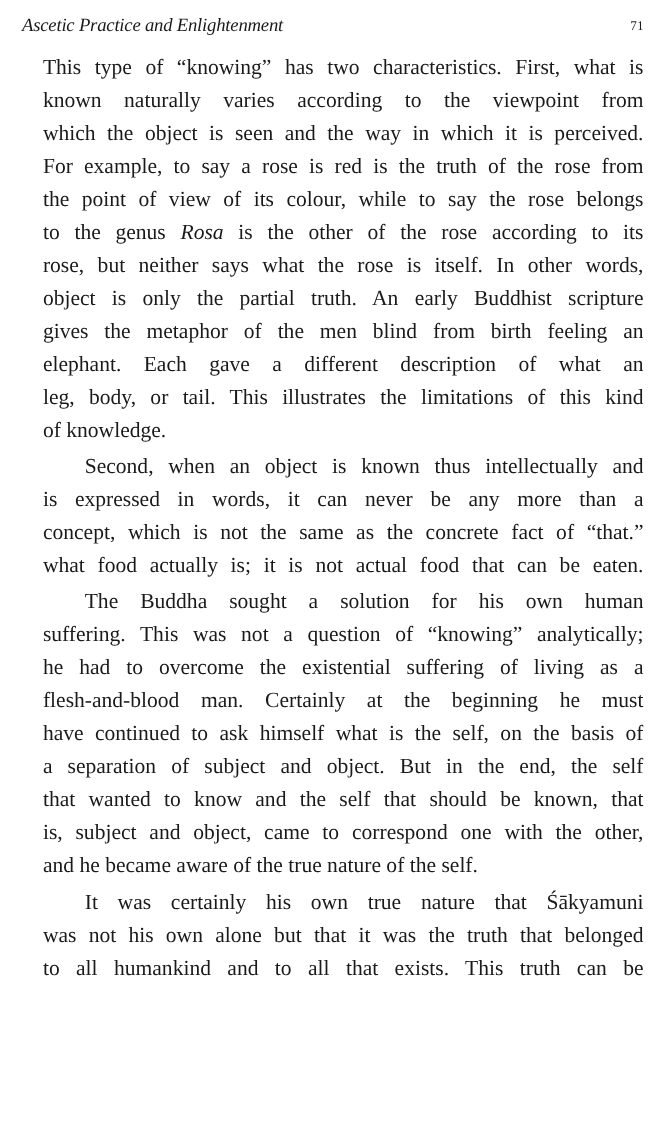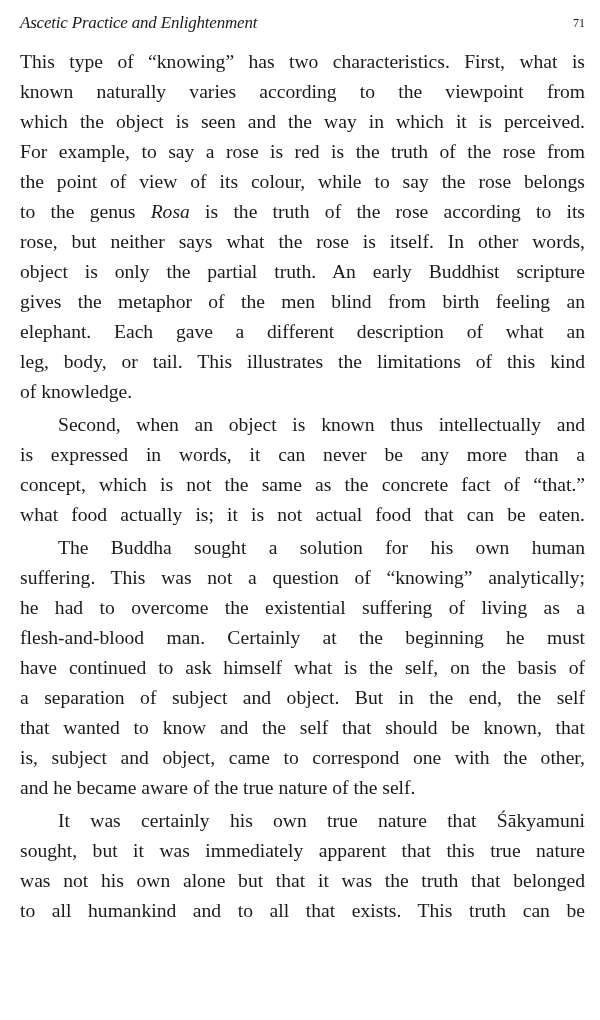--- a/index.html
+++ b/index.html
@@ -41,20 +41,21 @@
     }
     .line {
       display: block;
       font-size: 19.6px;
       line-height: 30px;
       height: 30px;
       white-space: nowrap;
       text-align: justify;
       text-align-last: justify;
       overflow: hidden;
+      margin-left: 19px;
     }
     .line.last {
       text-align-last: left;
     }
     .line.indent {
       padding-left: 38px;
     }
     .gap {
       display: block;
       height: 3px;
@@ -70,21 +71,21 @@
 </div>
 
 <div class="body-text">
 
   <div>
     <span class="line">This type of “knowing” has two characteristics. First, what is</span>
     <span class="line">known naturally varies according to the viewpoint from</span>
     <span class="line">which the object is seen and the way in which it is perceived.</span>
     <span class="line">For example, to say a rose is red is the truth of the rose from</span>
     <span class="line">the point of view of its colour, while to say the rose belongs</span>
-    <span class="line"><span>to the genus </span><em>Rosa</em><span> is the truth of the rose according to its</span></span>
+    <span class="line"><span>to the genus </span><em>Rosa</em><span> is the other of the rose according to its</span></span>
     <span class="line">rose, but neither says what the rose is itself. In other words,</span>
     <span class="line">object is only the partial truth. An early Buddhist scripture</span>
     <span class="line">gives the metaphor of the men blind from birth feeling an</span>
     <span class="line">elephant. Each gave a different description of what an</span>
     <span class="line">leg, body, or tail. This illustrates the limitations of this kind</span>
     <span class="line last">of knowledge.</span>
   </div>
 
   <span class="gap"></span>
 
@@ -106,19 +107,18 @@
     <span class="line">a separation of subject and object. But in the end, the self</span>
     <span class="line">that wanted to know and the self that should be known, that</span>
     <span class="line">is, subject and object, came to correspond one with the other,</span>
     <span class="line last">and he became aware of the true nature of the self.</span>
   </div>
 
   <span class="gap"></span>
 
   <div>
     <span class="line indent">It was certainly his own true nature that Śākyamuni</span>
-    <span class="line">sought, but it was immediately apparent that this true nature</span>
     <span class="line">was not his own alone but that it was the truth that belonged</span>
     <span class="line">to all humankind and to all that exists. This truth can be</span>
 
   </div>
 
 </div>
 
 </body></html>

